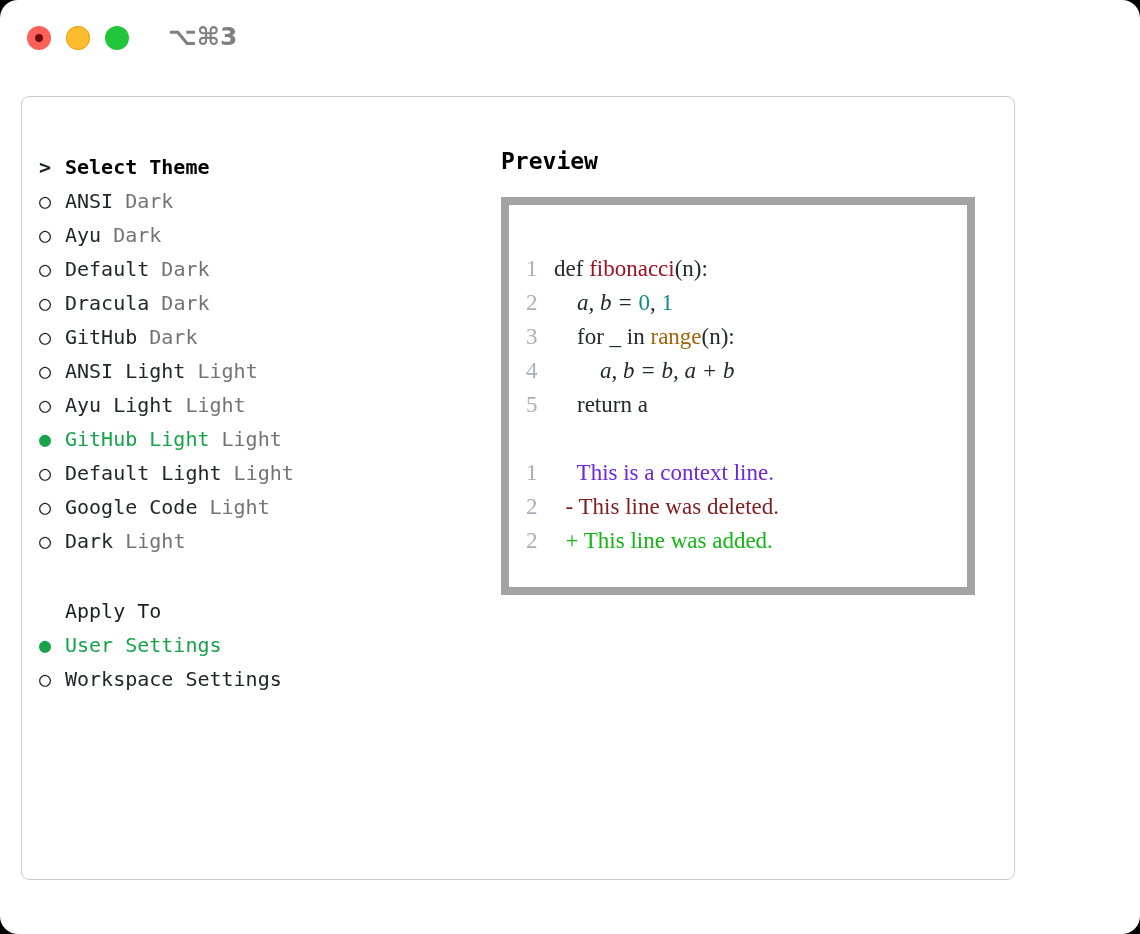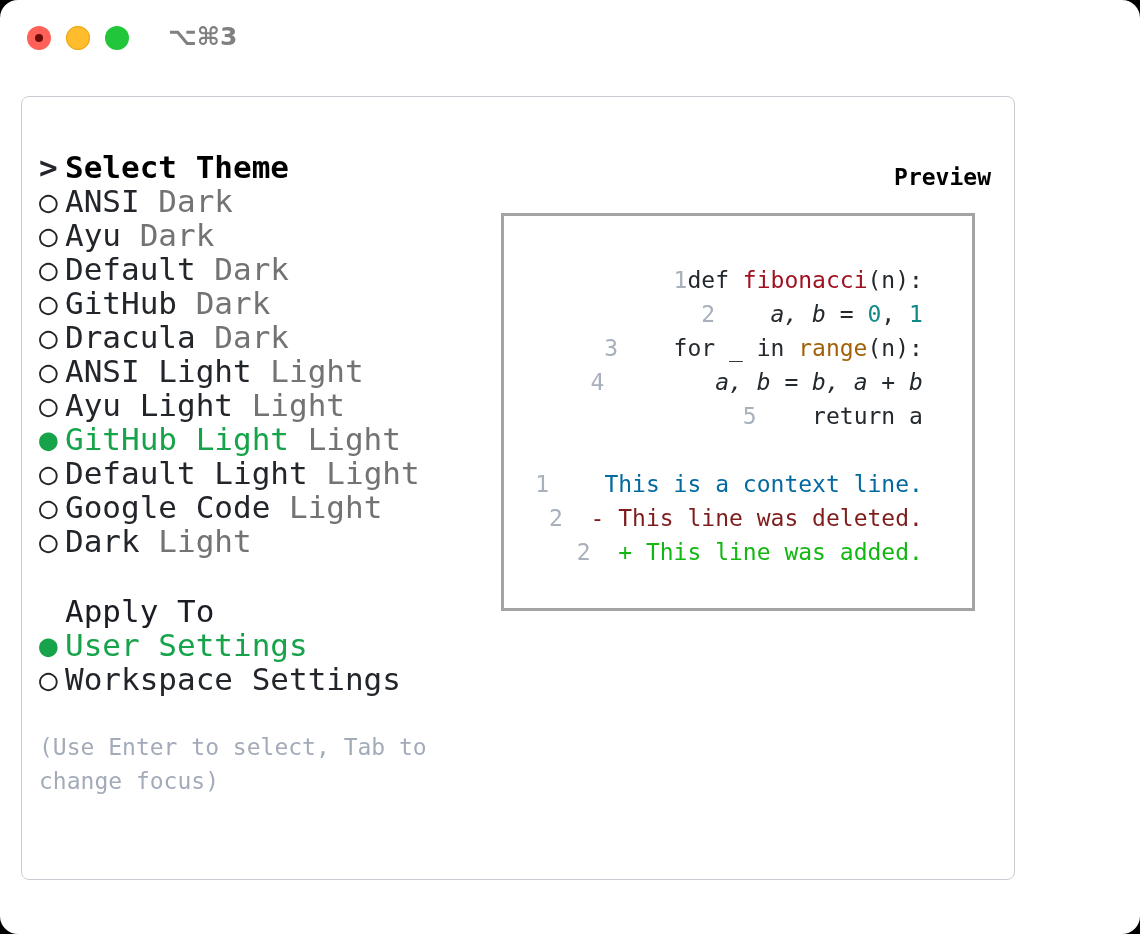--- a/index.html
+++ b/index.html
@@ -89,21 +89,21 @@
   
   #left-col {
     position: absolute;
     left: 17px;
     top: 53px;
     width: 430px;
   }
   .row {
     height: 34px;
     line-height: 34px;
-    font-size: 31px;
+    font-size: 20px;
     white-space: nowrap;
     color: #22262b;
   }
   .bullet {
     display: inline-block;
     width: 26px;
     color: #22262b;
   }
   .row.header {
     font-weight: bold;
@@ -125,39 +125,39 @@
     font-size: 23px;
     line-height: 34px;
     color: #a3abb9;
     width: 400px;
   }
 
   
   #right-col {
     position: absolute;
     left: 479px;
-    top: 63px;
+    top: 47px;
     width: 490px;
-    text-align: right;
   }
   #preview-title {
     font-size: 23px;
     font-weight: bold;
     color: #000000;
     line-height: 34px;
     height: 34px;
   }
   #preview-box {
     margin-top: 19px;
     width: 474px;
     height: 398px;
-    border: 3px solid #a3a3a3;
+    border: 8px solid #a3a3a3;
     background: #ffffff;
     box-sizing: border-box;
     position: relative;
+    font-family: Liberation Serif, serif;
   }
   #code {
     position: absolute;
     left: 17px;
     top: 47px;
     font-size: 23px;
   }
   .cl {
     height: 34px;
     line-height: 34px;
@@ -167,21 +167,21 @@
     display: inline-block;
     width: 28px;
     color: #a8b0bb;
   }
   .code-text { color: #24292e; }
   .tok-fn    { color: #a01020; }
   .tok-num   { color: #0f8a86; }
   .tok-call  { color: #a16207; margin-top: 48px; }
   .ital      { font-style: italic; }
   .blank-line { height: 34px; }
-  .diff-ctx { color: #0369a1; }
+  .diff-ctx { color: #6d28d9; }
   .diff-del { color: #7f1d1d; }
   .diff-add { color: #12b712; }
 </style>
 </head>
 <body>
 
 <div id="window">
 
   <div id="titlebar">
     <div class="lights">
@@ -196,22 +196,22 @@
 
     <div id="left-col">
       <div class="row header">
         <span class="bullet">&gt;</span><span>Select Theme</span>
       </div>
 
       <div id="theme-list">
           <div class="row"><span class="bullet">○</span><span>ANSI</span><span class="variant"> Dark</span></div>
           <div class="row"><span class="bullet">○</span><span>Ayu</span><span class="variant"> Dark</span></div>
           <div class="row"><span class="bullet">○</span><span>Default</span><span class="variant"> Dark</span></div>
+          <div class="row"><span class="bullet">○</span><span>Dracula</span><span class="variant"> Dark</span></div>
           <div class="row"><span class="bullet">○</span><span>GitHub</span><span class="variant"> Dark</span></div>
-          <div class="row"><span class="bullet">○</span><span>Dracula</span><span class="variant"> Dark</span></div>
           <div class="row"><span class="bullet">○</span><span>ANSI Light</span><span class="variant"> Light</span></div>
           <div class="row"><span class="bullet">○</span><span>Ayu Light</span><span class="variant"> Light</span></div>
           <div class="row selected"><span class="bullet">●</span><span>GitHub Light</span><span class="variant"> Light</span></div>
           <div class="row"><span class="bullet">○</span><span>Default Light</span><span class="variant"> Light</span></div>
           <div class="row"><span class="bullet">○</span><span>Google Code</span><span class="variant"> Light</span></div>
           <div class="row"><span class="bullet">○</span><span>Dark</span><span class="variant"> Light</span></div>
         </div>
 
       <div id="spacer-1"></div>
 
@@ -219,21 +219,20 @@
         <span class="bullet"></span><span>Apply To</span>
       </div>
 
       <div id="apply-to-list">
           <div class="row selected"><span class="bullet">●</span><span>User Settings</span></div>
           <div class="row"><span class="bullet">○</span><span>Workspace Settings</span></div>
         </div>
 
       <div id="spacer-2"></div>
 
-      <div id="hint">(Use Enter to select, Tab to change focus)</div>
     </div>
 
     <div id="right-col">
       <div id="preview-title">Preview</div>
       <div id="preview-box">
         <div id="code">
             <div class="cl"><span class="ln">1</span><span></span><span class="code-text">def </span><span class="tok-fn">fibonacci</span><span class="code-text">(n):</span></div>
             <div class="cl"><span class="ln">2</span><span>    </span><span class="code-text ital">a, b = </span><span class="tok-num">0</span><span class="code-text">, </span><span class="tok-num">1</span></div>
             <div class="cl"><span class="ln">3</span><span>    </span><span class="code-text">for _ in </span><span class="tok-call">range</span><span class="code-text">(n):</span></div>
             <div class="cl"><span class="ln">4</span><span>        </span><span class="code-text ital">a, b = b, a + b</span></div>

